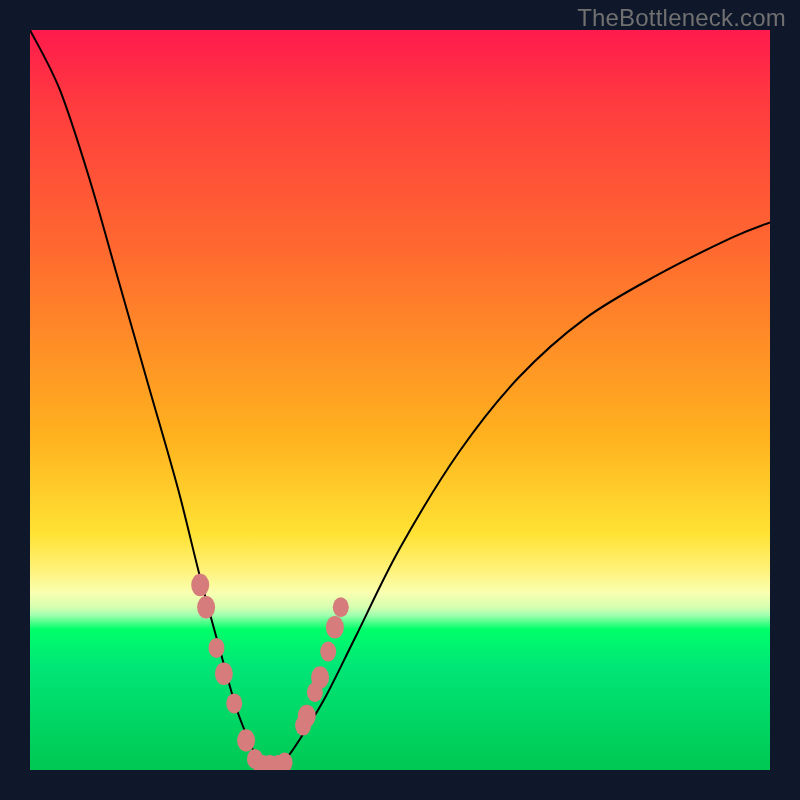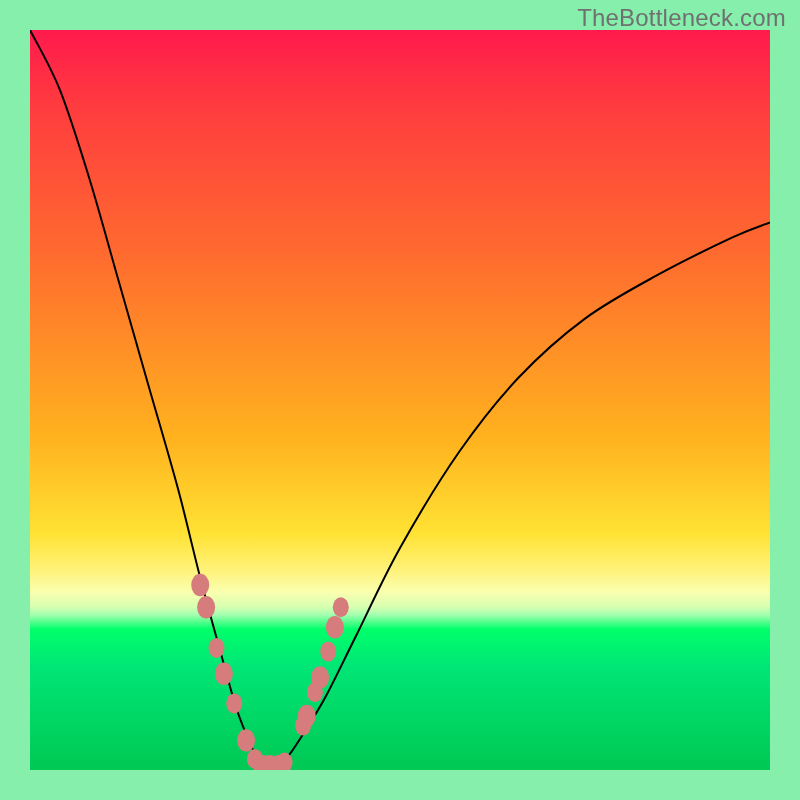--- a/index.html
+++ b/index.html
@@ -10,21 +10,21 @@
     overflow: hidden;
     background: #000;
     font-family: Arial, Helvetica, sans-serif;
   }
   .frame {
     position: absolute;
     left: 0;
     top: 0;
     width: 800px;
     height: 800px;
-    background: #86efac;
+    background: #0f172a;
   }
   .plot-area {
     position: absolute;
     left: 30px;
     top: 30px;
     width: 740px;
     height: 740px;
     
     background: linear-gradient(
       to bottom,

